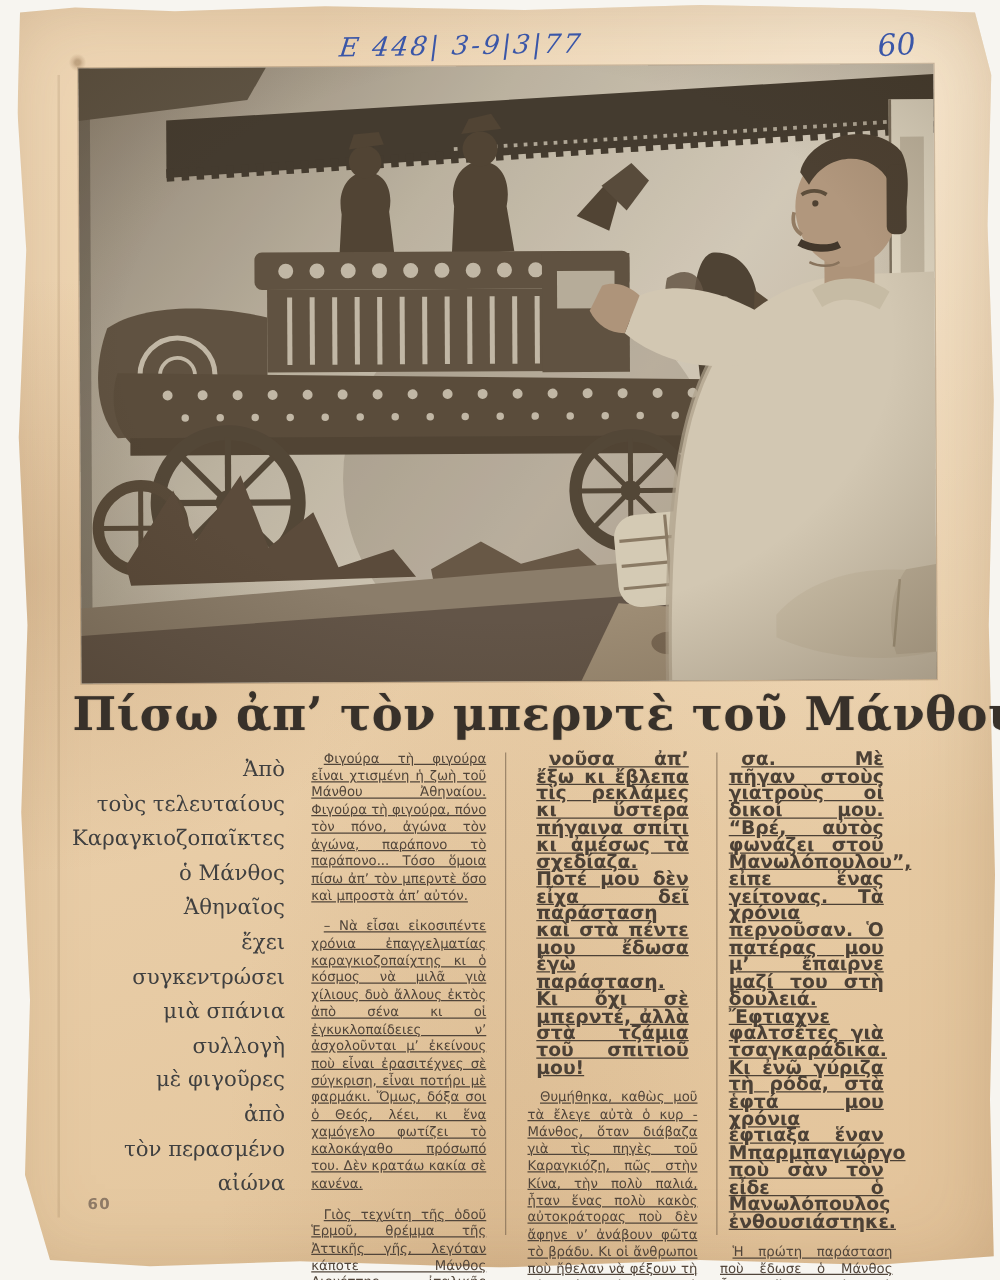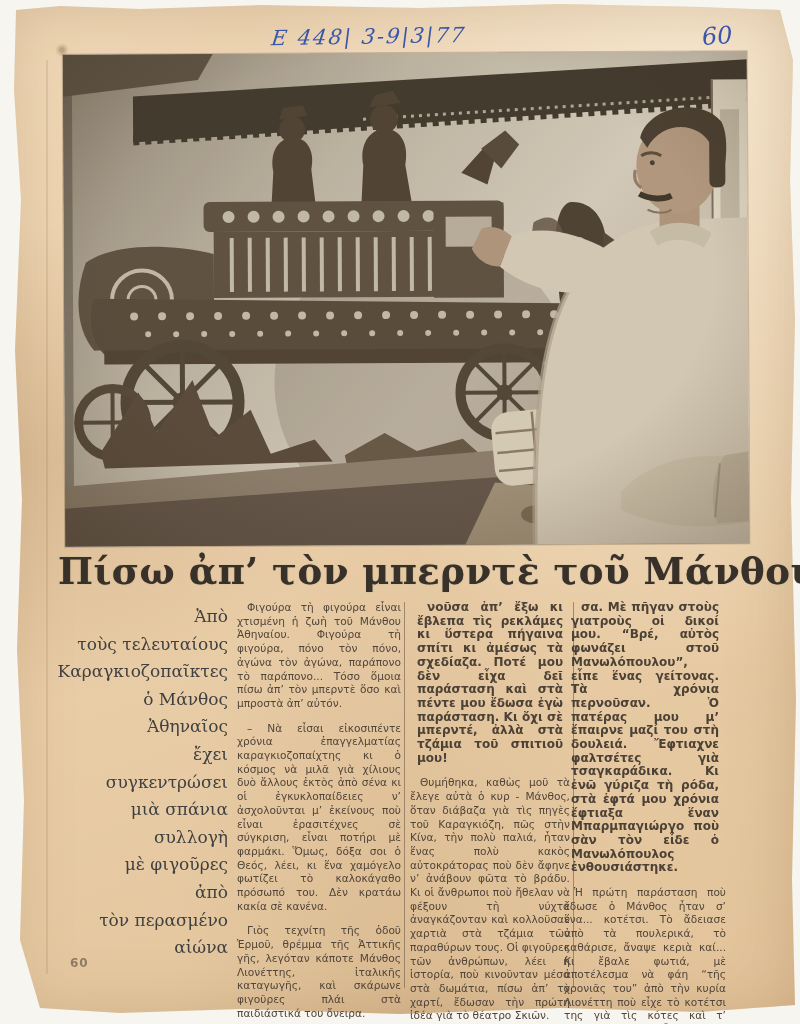--- a/index.html
+++ b/index.html
@@ -54,22 +54,22 @@
     font-family:"DejaVu Serif",serif;font-size:17px;line-height:27.6px;
     text-align:right;color:#404040;white-space:pre-line;
   }
   .col{
     position:absolute;top:601px;height:392px;
     font-size:10.6px;line-height:13.7px;text-align:justify;color:#51453a;
   }
   .col-1{left:237px;width:164px;}
   .col-2{left:410px;width:160px;}
   .col-3{left:564px;width:162px;}
-  .col p{margin:0 0 11px;text-indent:10px;}
-  .col p.quote{font-weight:bold;font-size:12px;padding:0 7px;color:#4c4136;}
+  .col p{margin:0 12px 11px;text-indent:10px;text-decoration:underline;}
+  .col p.quote{font-weight:bold;font-size:15px;padding:0 7px;color:#4c4136;}
   .vrule{position:absolute;top:602px;height:386px;width:1px;background:rgba(120,100,78,.65);}
   .vrule-1{left:404px;}
   .vrule-2{left:573px;}
   .page-num{
     position:absolute;left:70px;top:956px;
     font-size:12px;font-weight:bold;color:#8e7a66;letter-spacing:1px;
   }
 </style>
 </head>
 <body>

